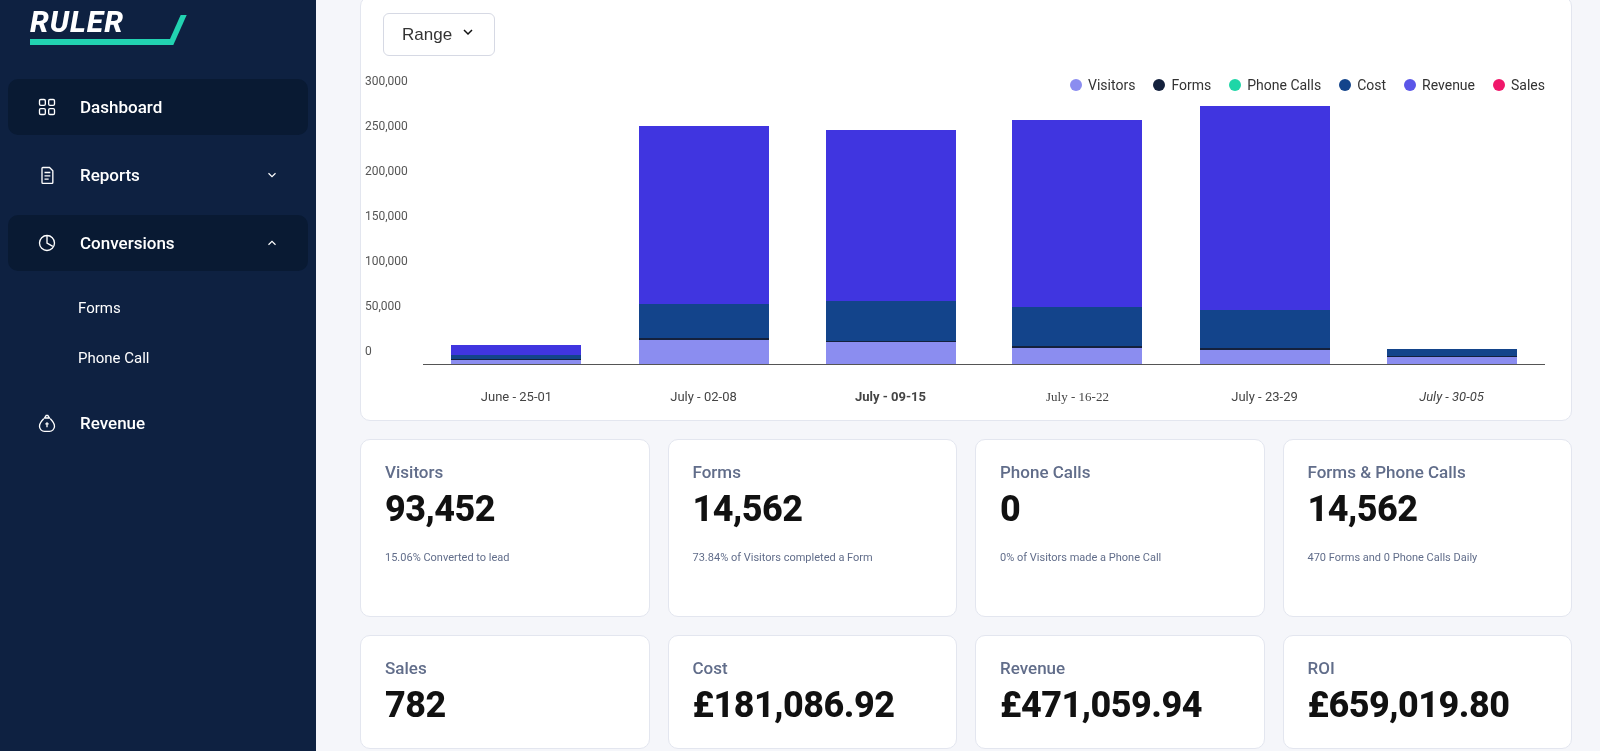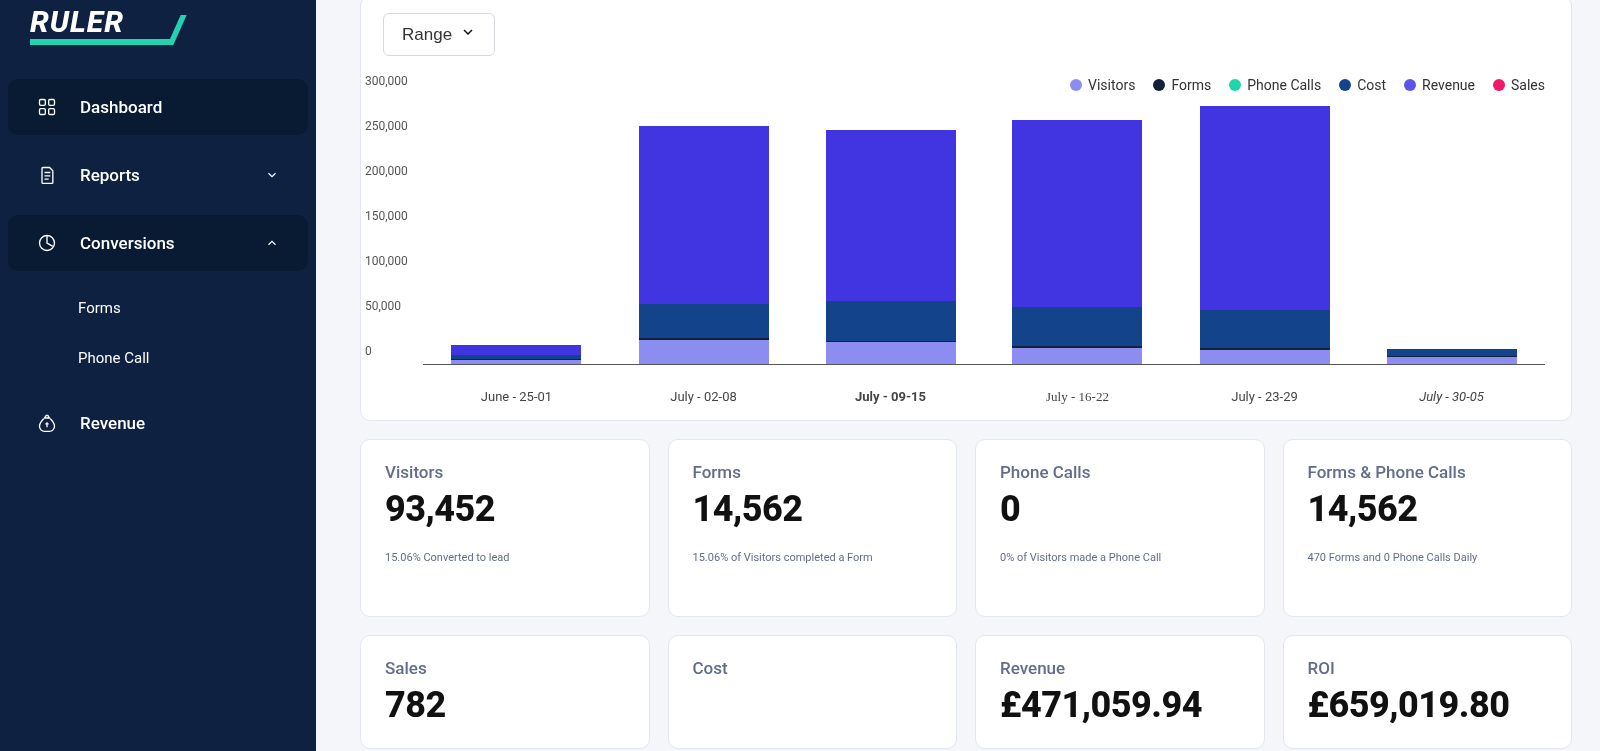--- a/index.html
+++ b/index.html
@@ -375,40 +375,41 @@
 
   <div class="kpi-grid" id="kpi-row1">
       <div class="kpi">
         <div class="title">Visitors</div>
         <div class="value">93,452</div>
         <div class="sub">15.06% Converted to lead</div>
       </div>
       <div class="kpi">
         <div class="title">Forms</div>
         <div class="value">14,562</div>
-        <div class="sub">15.06% of Visitors completed a Form</div>
+        <div class="sub">73.84% of Visitors completed a Form</div>
       </div>
       <div class="kpi">
         <div class="title">Phone Calls</div>
         <div class="value">0</div>
         <div class="sub">0% of Visitors made a Phone Call</div>
       </div>
       <div class="kpi">
         <div class="title">Forms &amp; Phone Calls</div>
         <div class="value">14,562</div>
         <div class="sub">470 Forms and 0 Phone Calls Daily</div>
       </div>
     </div>
   <div class="kpi-grid" style="margin-top:18px;" id="kpi-row2">
       <div class="kpi short">
         <div class="title">Sales</div>
         <div class="value">782</div>
       </div>
       <div class="kpi short">
         <div class="title">Cost</div>
+        <div class="value">£181,086.92</div>
       </div>
       <div class="kpi short">
         <div class="title">Revenue</div>
         <div class="value">£471,059.94</div>
       </div>
       <div class="kpi short">
         <div class="title">ROI</div>
         <div class="value">£659,019.80</div>
       </div>
     </div>

